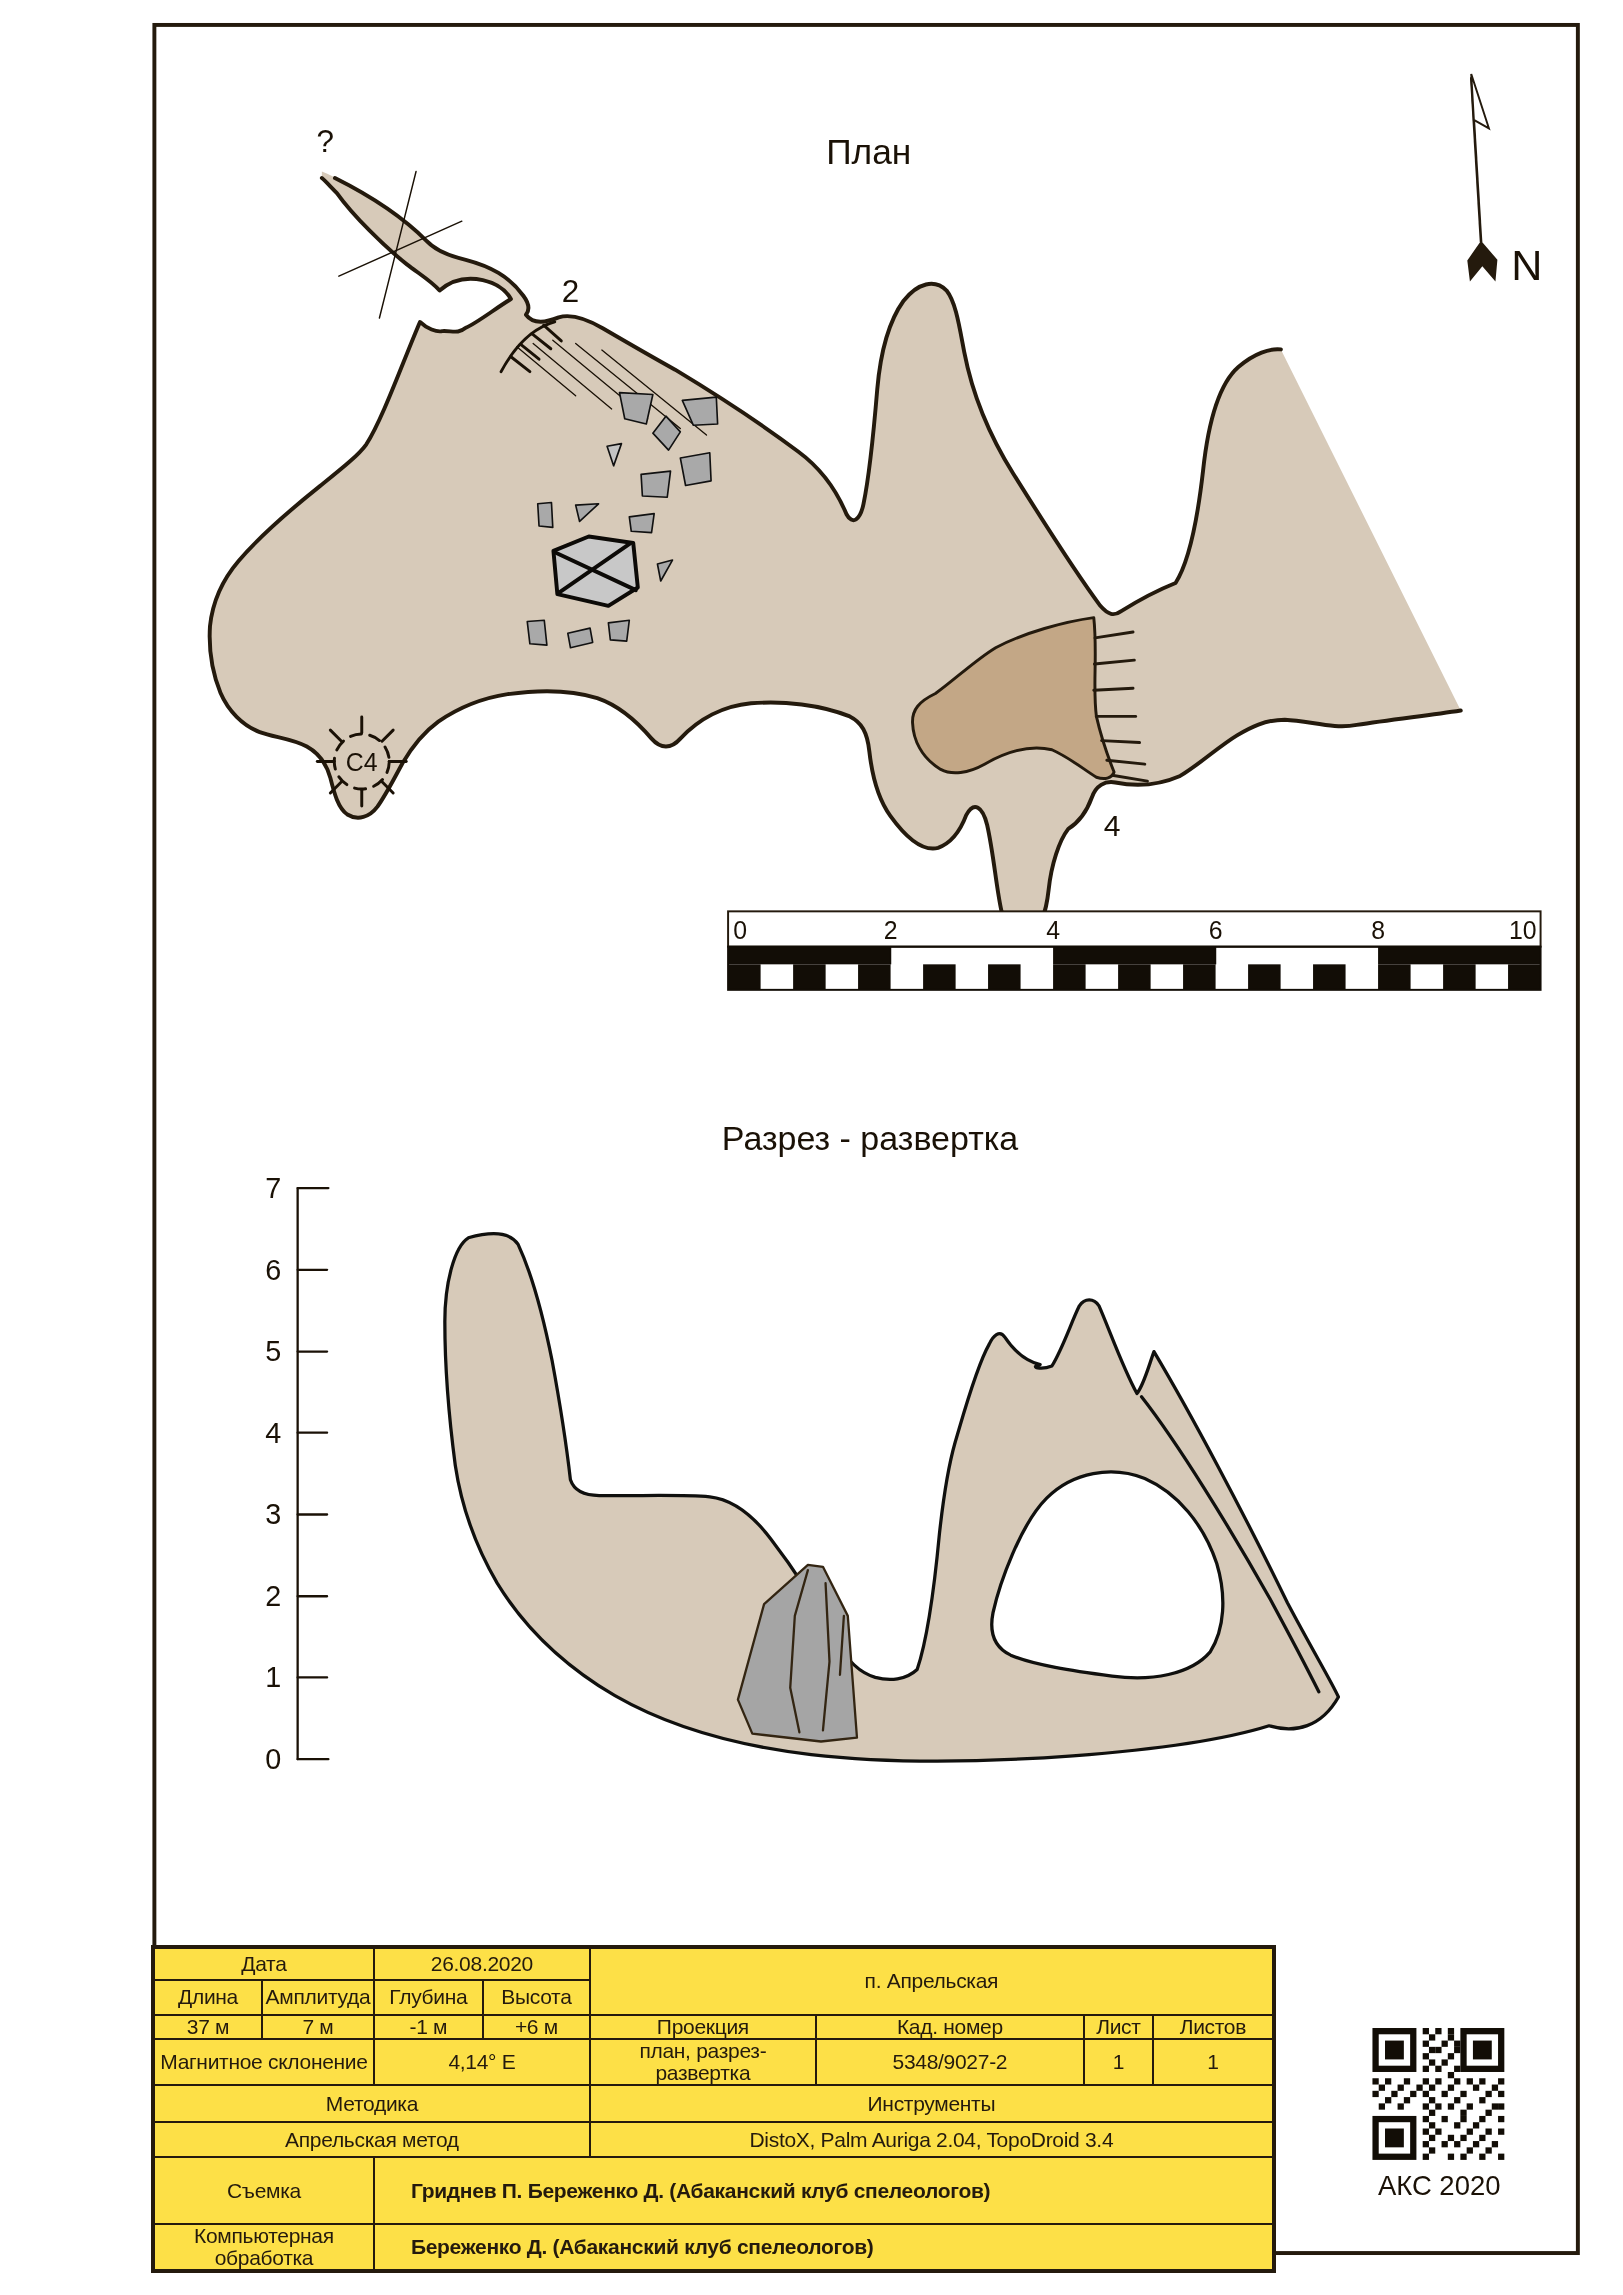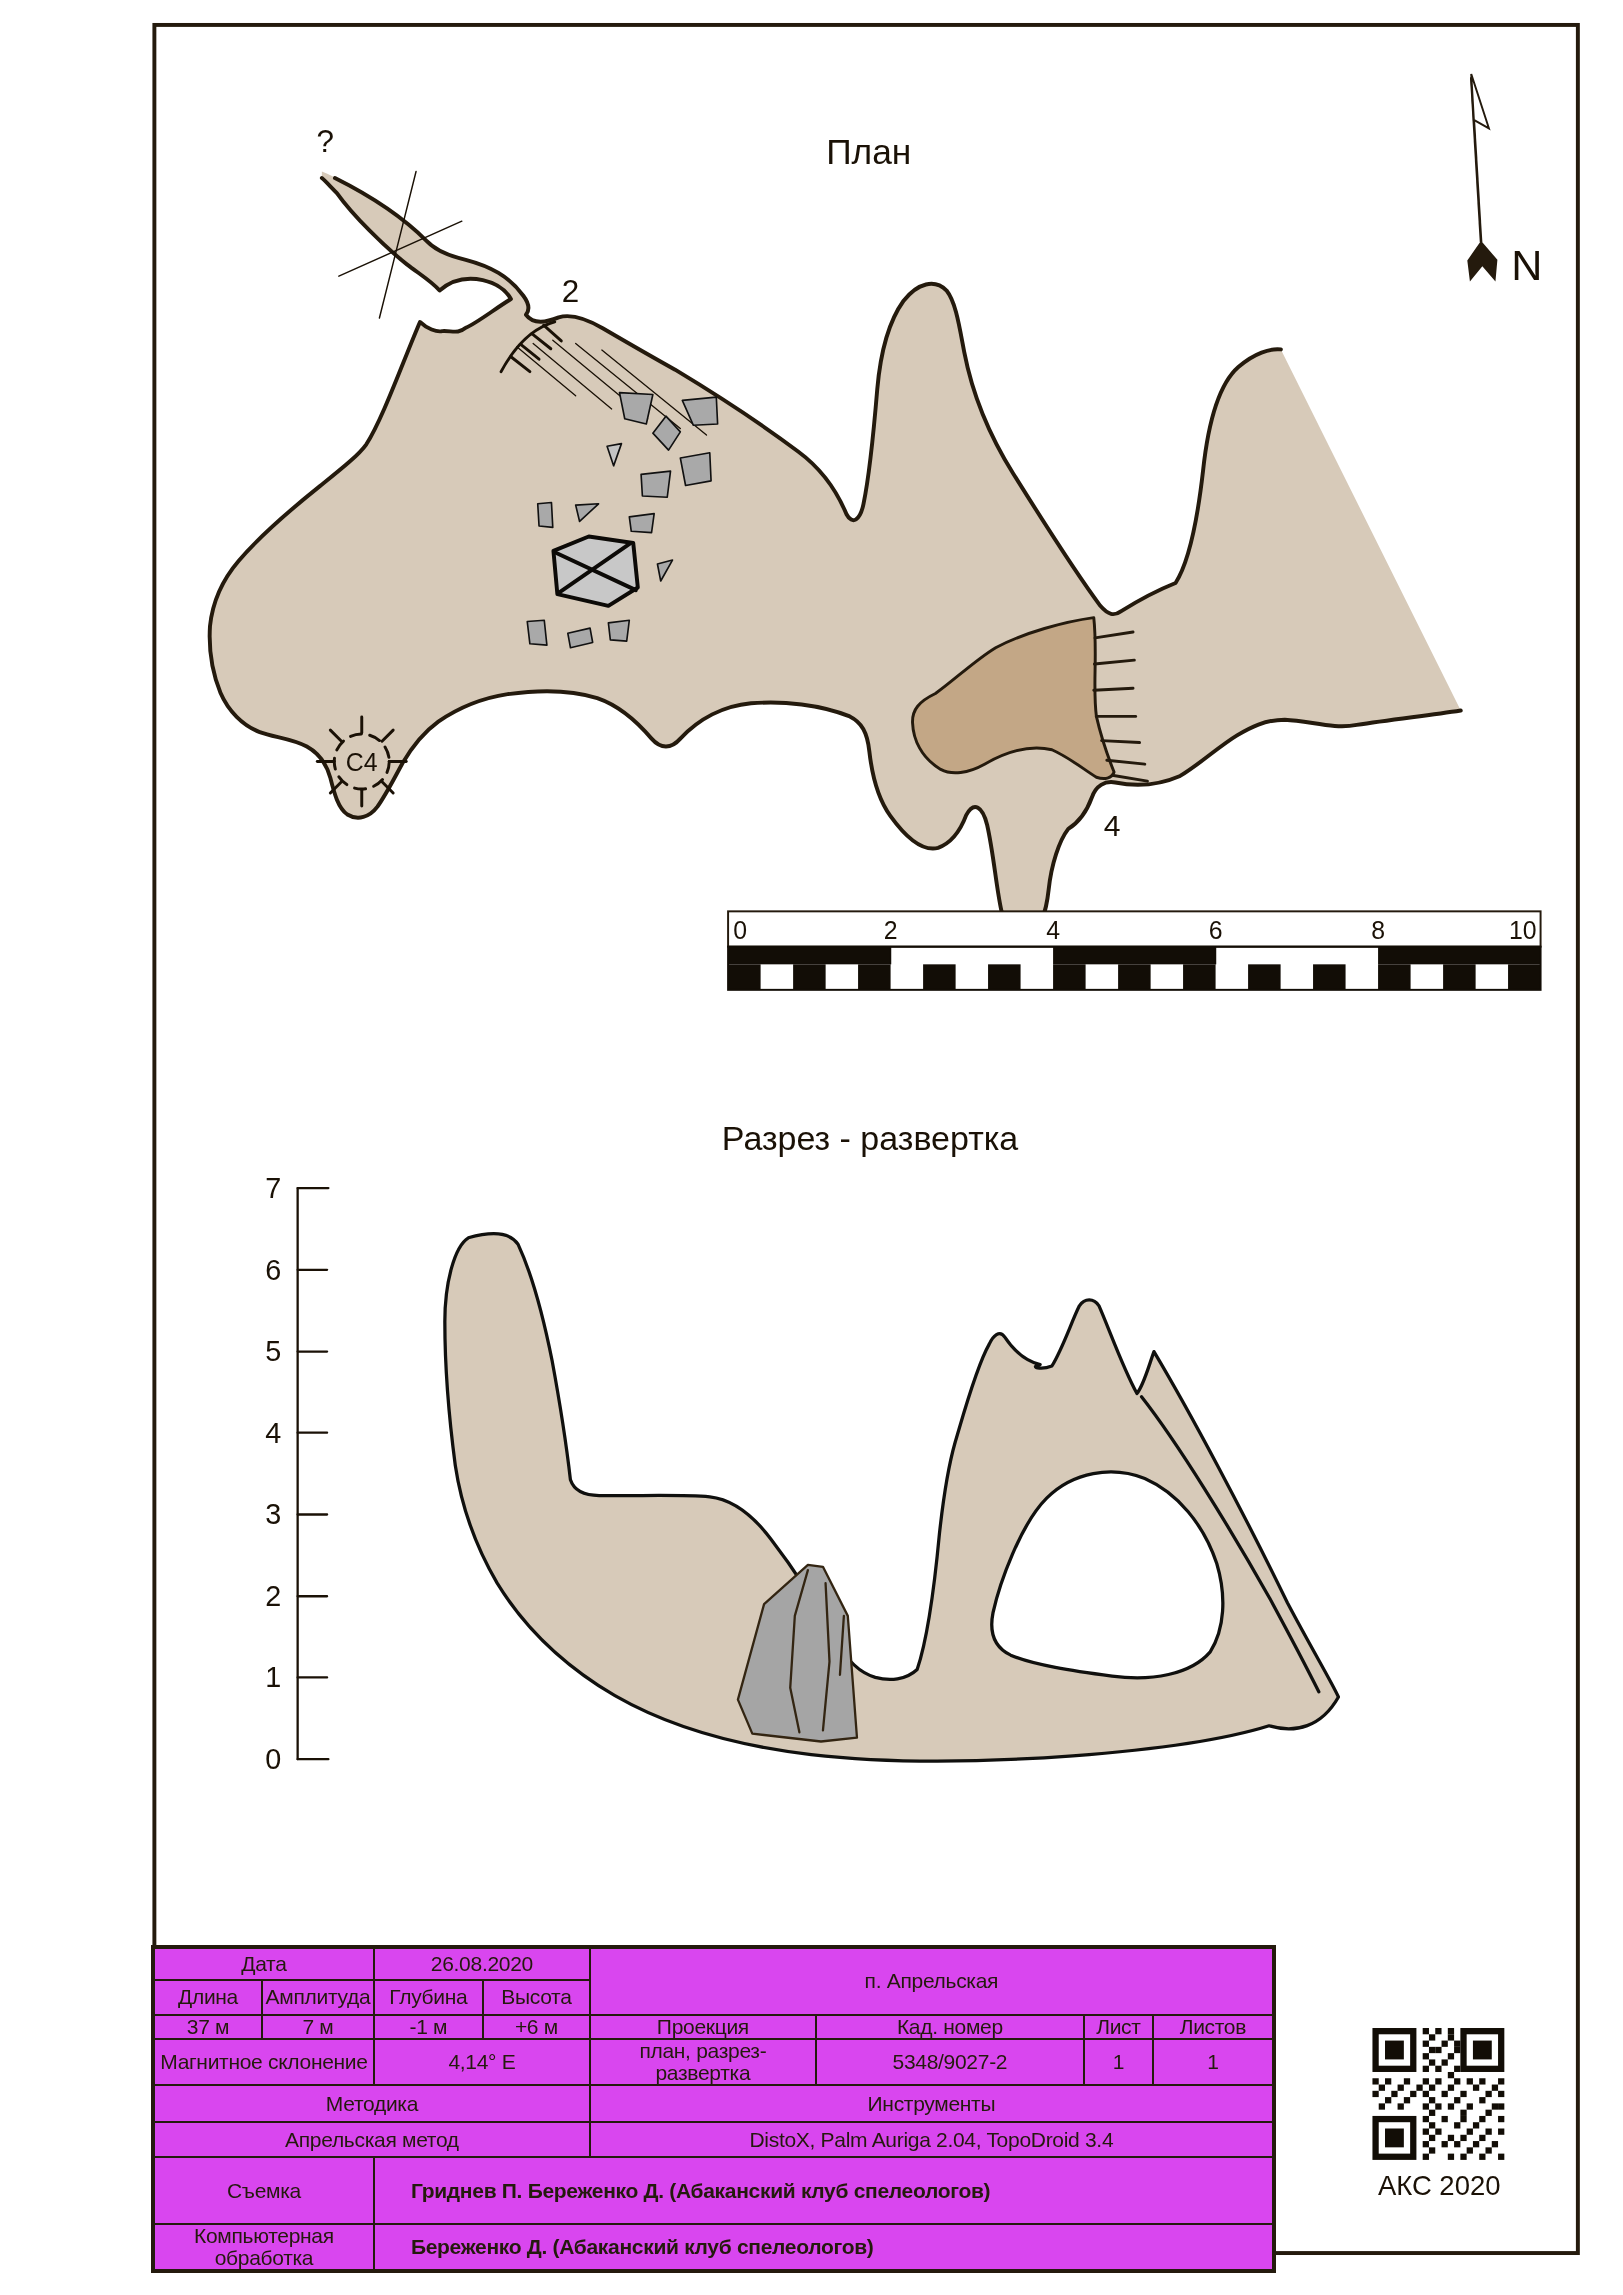--- a/index.html
+++ b/index.html
@@ -1,20 +1,20 @@
 <!DOCTYPE html>
 <html style="font-size:10.5px"><head>
 <meta charset="utf-8">
 <style>
   html,body{margin:0;padding:0;background:#fff;}
   body{width:1623px;height:2295px;position:relative;font-family:"Liberation Sans","DejaVu Sans",sans-serif;color:#241a0d;}
   svg text{font-family:"Liberation Sans","DejaVu Sans",sans-serif;fill:#1a1106;}
   .sheet-svg{position:absolute;left:0;top:0;}
   
-  .titleblock{position:absolute;left:151px;top:1945px;border-collapse:collapse;background:#d946ef;table-layout:fixed;}
+  .titleblock{position:absolute;left:151px;top:1945px;border-collapse:collapse;background:#fde047;table-layout:fixed;}
   .titleblock td{border:2.6px solid #241a0d;text-align:center;vertical-align:middle;
                  font-size:21px;letter-spacing:-0.3px;line-height:1.05;padding:0 2.6px;overflow:hidden;}
   .titleblock{border:4.6px solid #241a0d;}
   .cell-big{font-size:27.5px;margin-left:16px;}
   .cell-date{font-size:23.6px;}
   .cell-decl{font-size:25px;}
   .cell-small{font-size:13.7px;}
   .cell-proj{font-size:19px;}
   .cell-name{text-align:left !important;padding-left:36px !important;font-size:23px;font-weight:bold;}
 </style>

